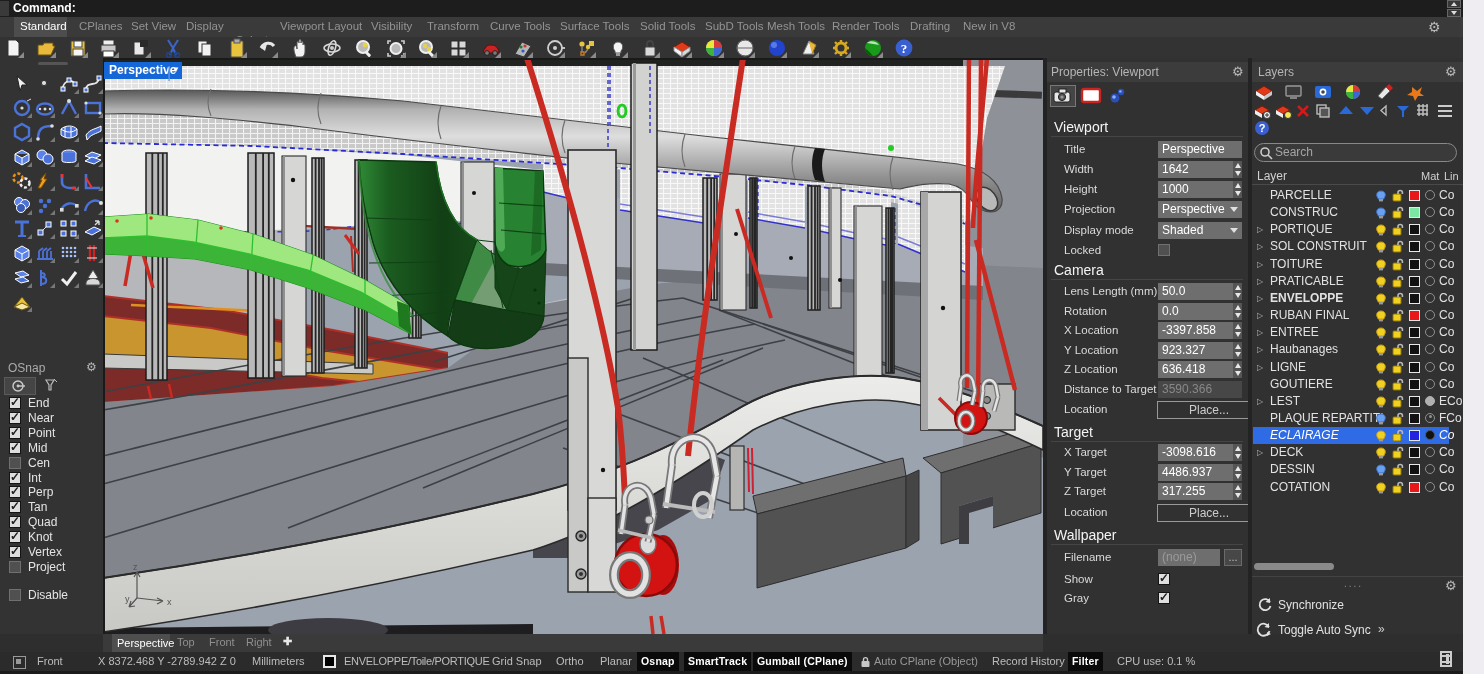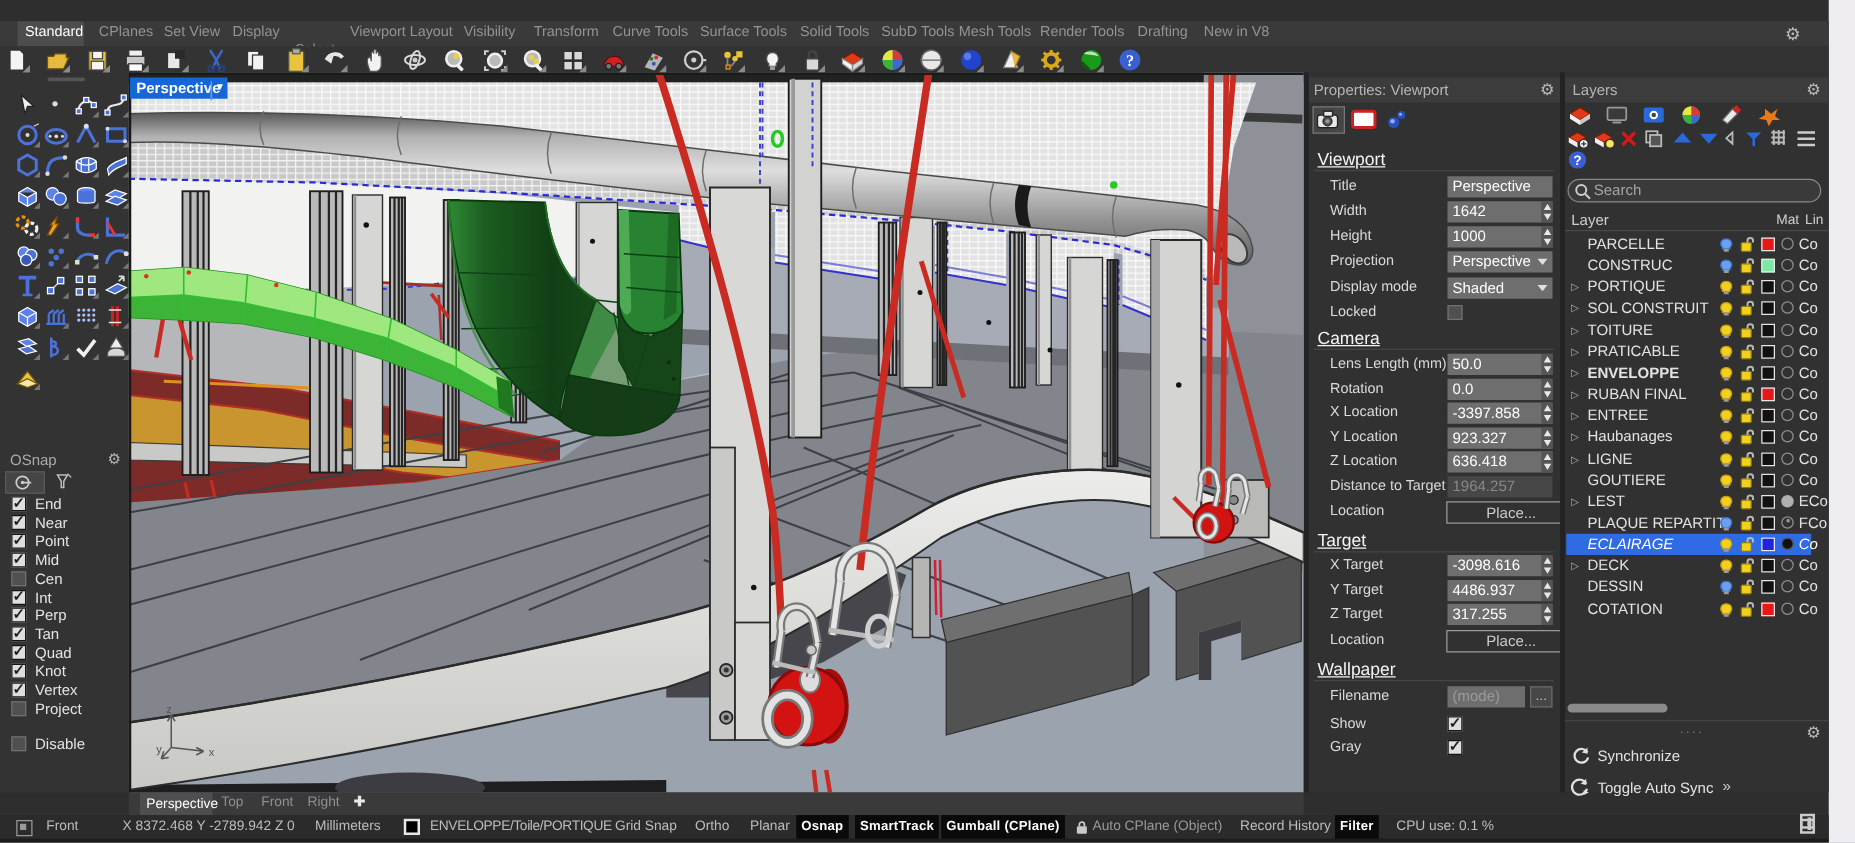--- a/index.html
+++ b/index.html
@@ -7,31 +7,41 @@
 .pill{background:#0a0a0a;color:#fff;font-weight:bold;padding:0 4px;display:inline-block;height:19px;font-size:10.5px !important;letter-spacing:0.2px;}
 .cb{position:absolute;width:12px;height:12px;background:#dedede;border:1px solid #141414;box-sizing:border-box;}
 .cb.un{background:#505050;border-color:#707070;}
 .ck{position:absolute;left:0px;top:-3px;color:#202020;font-size:12px;font-weight:bold;}
 .pfield{position:absolute;left:111px;width:84px;height:17px;background:#6e6e6e;color:#fff;line-height:17px;padding-left:4px;box-sizing:border-box;font-size:12px;white-space:nowrap;overflow:hidden;}
 .pfield.dim{background:#474747;color:#888;}
 .spin{position:absolute;right:-1px;top:0;width:10px;height:17px;background:#555;}
 .spin:before{content:"";position:absolute;left:2px;top:2px;border-left:3px solid transparent;border-right:3px solid transparent;border-bottom:5px solid #e8e8e8;}
 .spin:after{content:"";position:absolute;left:2px;bottom:2px;border-left:3px solid transparent;border-right:3px solid transparent;border-top:5px solid #e8e8e8;}
 .caret{position:absolute;right:4px;top:6px;border-left:4px solid transparent;border-right:4px solid transparent;border-top:5px solid #e0e0e0;}
-.sect{position:absolute;left:7px;font-size:14px;color:#f4f4f4;text-decoration:underline;}
+.sect{position:absolute;left:7px;font-size:14px;color:#f4f4f4;}
 .plbl{position:absolute;left:17px;color:#dadada;white-space:nowrap;font-size:11.5px;}
 .pbtn{position:absolute;left:110px;width:104px;height:18px;border:1px solid #999;color:#ccc;text-align:center;line-height:17px;box-sizing:border-box;font-size:12px;}
 .lrow{position:absolute;left:1px;width:196px;height:17px;line-height:17px;font-size:12px;color:#e2e2e2;}
 .lrow.sel{background:#2e6be4;color:#fff;}
 .nm{position:absolute;left:17px;top:0;white-space:nowrap;}
 .arr{position:absolute;left:4px;top:0px;color:#b5b5b5;font-size:8px;}
 .swatch{position:absolute;top:3px;width:11px;height:11px;border:1px solid #e8e8e8;box-sizing:border-box;}
 .mcirc{position:absolute;top:3px;width:10px;height:10px;border:1px solid #909090;border-radius:50%;box-sizing:border-box;}
 </style></head><body>
 <div id="app">
+<div class="abs" style="left:0;top:0;width:1463px;height:17px;background:#1d1d1d;">
+<div class="abs" style="left:0px;top:1px;width:9px;height:15px;background:#3a3a3a;"></div>
+<span class="abs" style="left:13px;top:1px;color:#fff;font-weight:bold;font-size:12px;">Command:</span>
+<div class="abs" style="left:1447px;top:0px;width:14px;height:8px;background:#383838;border:1px solid #666;box-sizing:border-box;">
+        <div class="abs" style="left:3px;top:1px;border-left:3px solid transparent;border-right:3px solid transparent;border-bottom:4px solid #ddd;"></div>
+      </div>
+<div class="abs" style="left:1447px;top:9px;width:14px;height:8px;background:#383838;border:1px solid #666;box-sizing:border-box;">
+        <div class="abs" style="left:3px;top:1px;border-left:3px solid transparent;border-right:3px solid transparent;border-top:4px solid #ddd;"></div>
+      </div>
+</div>
 <div class="abs" style="left:0;top:17px;width:1463px;height:20px;background:#3a3a3a;font-size:11.5px;color:#939393;">
       <span class="abs" style="left:14px;top:0;width:53px;height:20px;background:#4d4d4d;"></span>
       <span class="abs" style="left:20px;top:3px;color:#fff;">Standard</span>
       <span class="abs" style="left:79px;top:3px;">CPlanes</span>
       <span class="abs" style="left:131px;top:3px;">Set View</span>
       <span class="abs" style="left:186px;top:3px;">Display</span>
       <span class="abs" style="left:236px;top:17px;">Select</span>
       <span class="abs" style="left:280px;top:3px;">Viewport Layout</span>
       <span class="abs" style="left:371px;top:3px;">Visibility</span>
       <span class="abs" style="left:427px;top:3px;">Transform</span>
@@ -542,37 +552,37 @@
       <div class="pfield" style="top:225px;">50.0<span class="spin"></span></div>
       <span class="plbl" style="left:17px;top:247px;">Rotation</span>
       <div class="pfield" style="top:245px;">0.0<span class="spin"></span></div>
       <span class="plbl" style="left:17px;top:266px;">X Location</span>
       <div class="pfield" style="top:264px;">-3397.858<span class="spin"></span></div>
       <span class="plbl" style="left:17px;top:286px;">Y Location</span>
       <div class="pfield" style="top:284px;">923.327<span class="spin"></span></div>
       <span class="plbl" style="left:17px;top:305px;">Z Location</span>
       <div class="pfield" style="top:303px;">636.418<span class="spin"></span></div>
       <span class="plbl" style="left:17px;top:325px;">Distance to Target</span>
-      <div class="pfield dim" style="top:323px;">1964.257</div>
+      <div class="pfield dim" style="top:323px;">3590.366</div>
       <span class="plbl" style="left:17px;top:345px;">Location</span>
       <div class="pbtn" style="top:343px;">Place...</div>
       <span class="sect" style="top:366px;">Target</span>
       <div class="abs" style="left:4px;top:383px;width:192px;height:1px;background:#454545;"></div>
       <span class="plbl" style="left:17px;top:388px;">X Target</span>
       <div class="pfield" style="top:386px;">-3098.616<span class="spin"></span></div>
       <span class="plbl" style="left:17px;top:408px;">Y Target</span>
       <div class="pfield" style="top:406px;">4486.937<span class="spin"></span></div>
       <span class="plbl" style="left:17px;top:427px;">Z Target</span>
       <div class="pfield" style="top:425px;">317.255<span class="spin"></span></div>
       <span class="plbl" style="left:17px;top:448px;">Location</span>
       <div class="pbtn" style="top:446px;">Place...</div>
       <span class="sect" style="top:469px;">Wallpaper</span>
       <div class="abs" style="left:4px;top:486px;width:192px;height:1px;background:#454545;"></div>
       <span class="plbl" style="left:17px;top:493px;">Filename</span>
-      <div class="pfield" style="top:491px;width:62px;color:#9a9a9a;">(mode)</div>
+      <div class="pfield" style="top:491px;width:62px;color:#9a9a9a;">(none)</div>
       <div class="abs" style="left:177px;top:491px;width:18px;height:17px;background:#474747;border:1px solid #6a6a6a;box-sizing:border-box;color:#bbb;text-align:center;line-height:15px;font-size:11px;">...</div>
       <span class="plbl" style="left:17px;top:515px;">Show</span>
       <div class="cb" style="left:111px;top:515px;">
         <span class="ck">✓</span>
       </div>
       <span class="plbl" style="left:17px;top:534px;">Gray</span>
       <div class="cb" style="left:111px;top:534px;">
         <span class="ck">✓</span>
       </div>
     </div>

